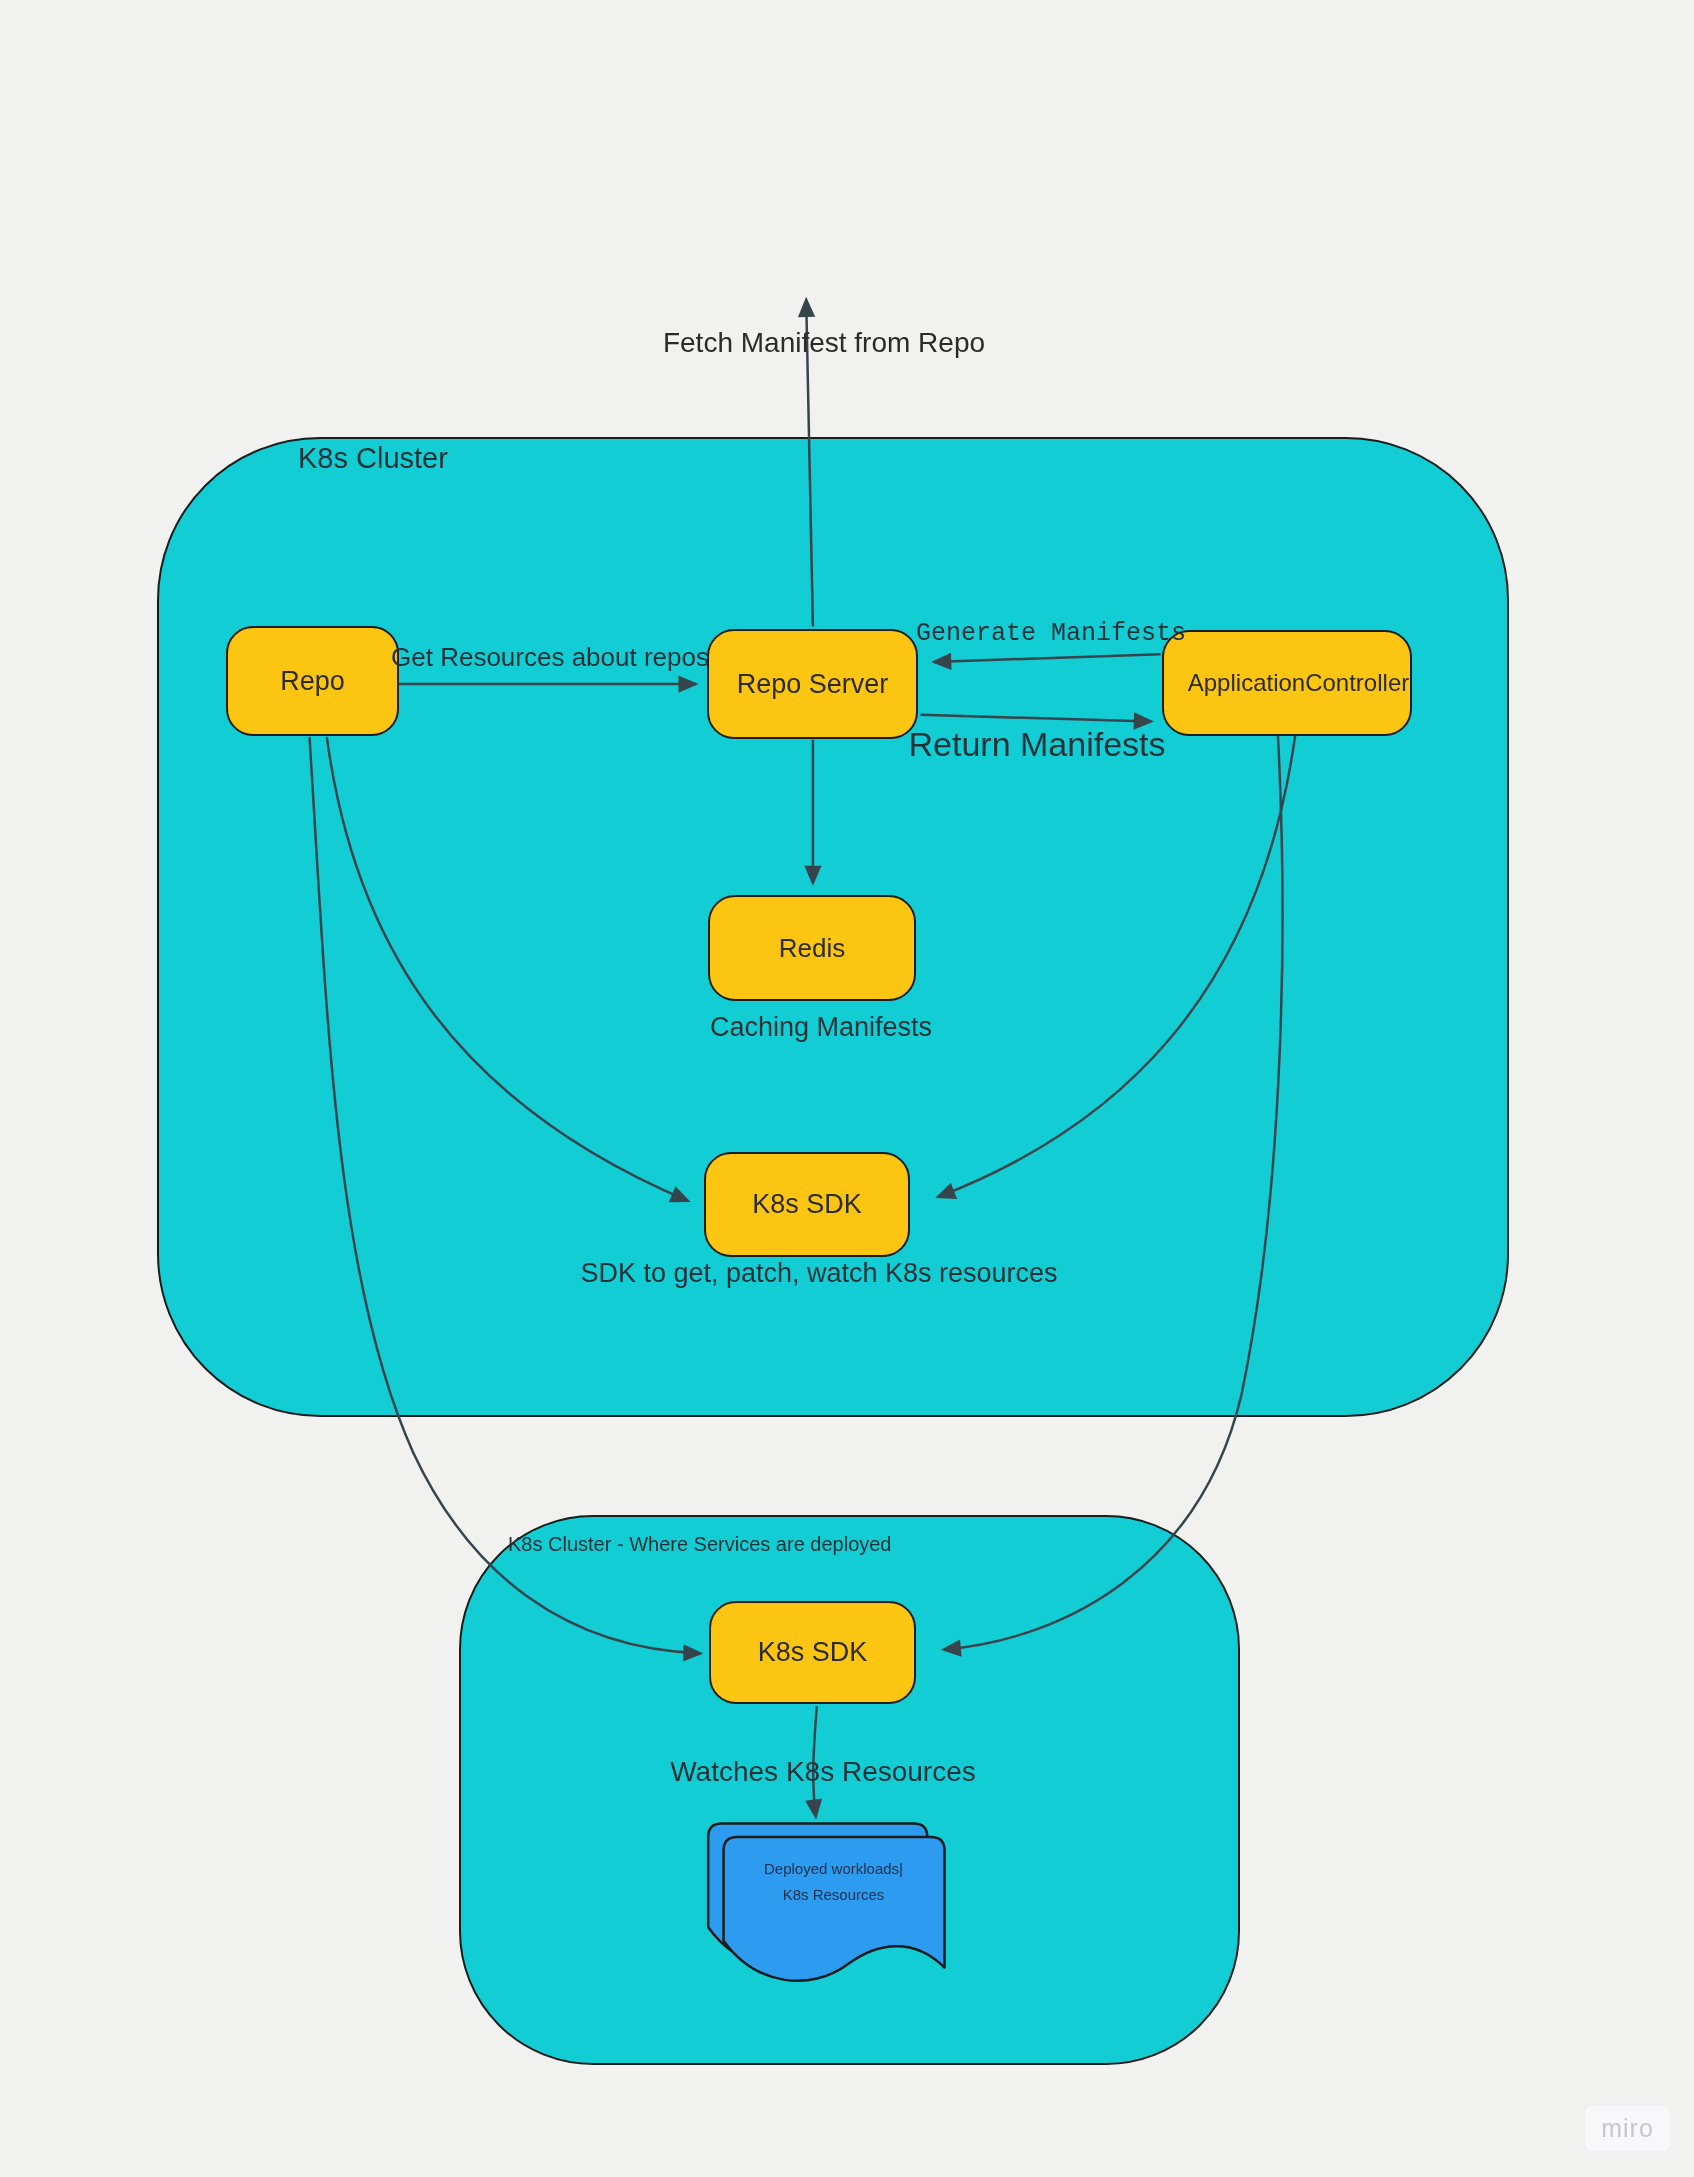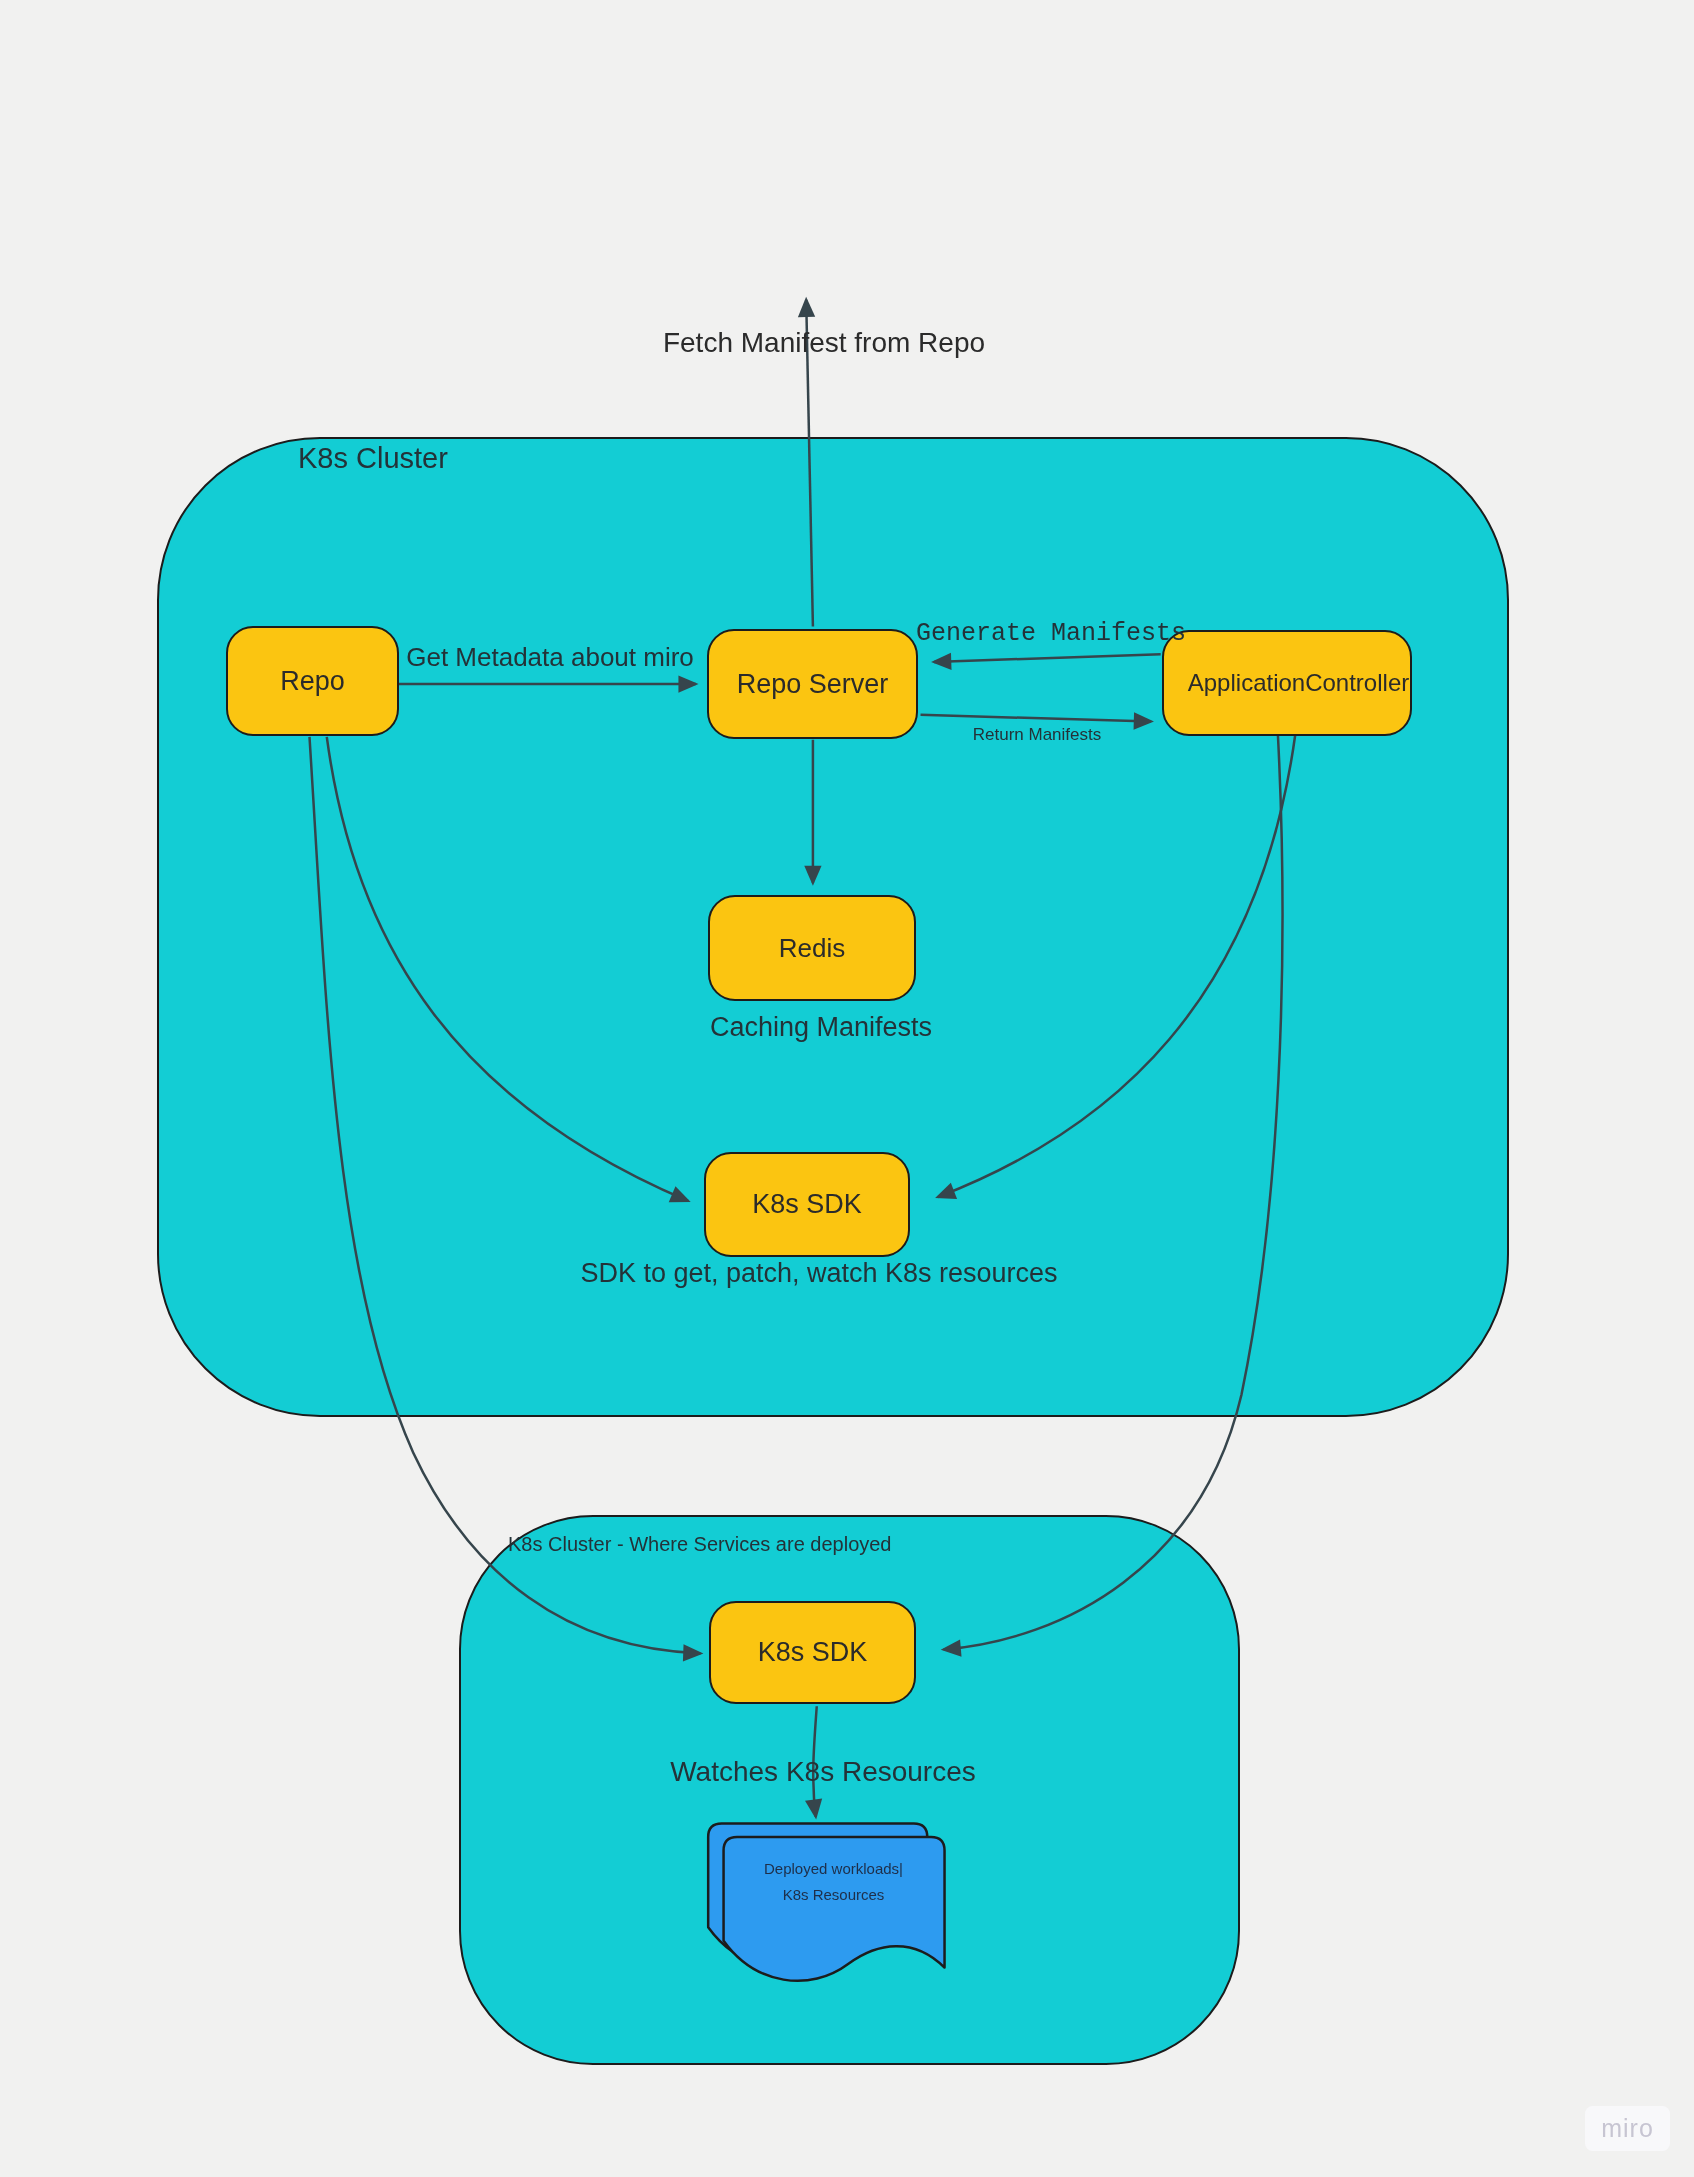--- a/index.html
+++ b/index.html
@@ -89,21 +89,21 @@
   .float-label {
     position: absolute;
     transform: translateX(-50%);
     white-space: nowrap;
     z-index: 4;
     color: var(--text-dark);
   }
   .lbl-fetch    { left: 824px;  top: 327px;  font-size: 28px; color: #2B2B2B; }
   .lbl-meta     { left: 550px;  top: 642px;  font-size: 26px; }
   .lbl-generate { left: 1051px; top: 619px;  font-size: 25px; font-family: Liberation Mono, monospace; }
-  .lbl-return   { left: 1037px; top: 725px;  font-size: 17px; }
+  .lbl-return   { left: 1037px; top: 725px;  font-size: 34px; }
   .lbl-caching  { left: 821px;  top: 1012px; font-size: 27px; }
   .lbl-sdkdesc  { left: 819px;  top: 1258px; font-size: 27px; }
   .lbl-watches  { left: 823px;  top: 1756px; font-size: 28px; }
 
   .doc-label {
     position: absolute;
     left: 723px; top: 1856px;
     width: 221px;
     text-align: center;
     font-size: 15px;
@@ -179,21 +179,21 @@
   <div class="node node-sdk2">
     <span>K8s SDK</span>
   </div>
 
   <div class="doc-label">
     <div>Deployed workloads|</div>
     <div>K8s Resources</div>
   </div>
 
   <div class="float-label lbl-fetch">Fetch Manifest from Repo</div>
-  <div class="float-label lbl-meta">Get Metadata about miro</div>
+  <div class="float-label lbl-meta">Get Resources about repos</div>
   <div class="float-label lbl-generate">Generate Manifests</div>
   <div class="float-label lbl-return">Return Manifests</div>
   <div class="float-label lbl-caching">Caching Manifests</div>
   <div class="float-label lbl-sdkdesc">SDK to get, patch, watch K8s resources</div>
   <div class="float-label lbl-watches">Watches K8s Resources</div>
 
   <div class="watermark">
     <span>miro</span>
   </div>
 

